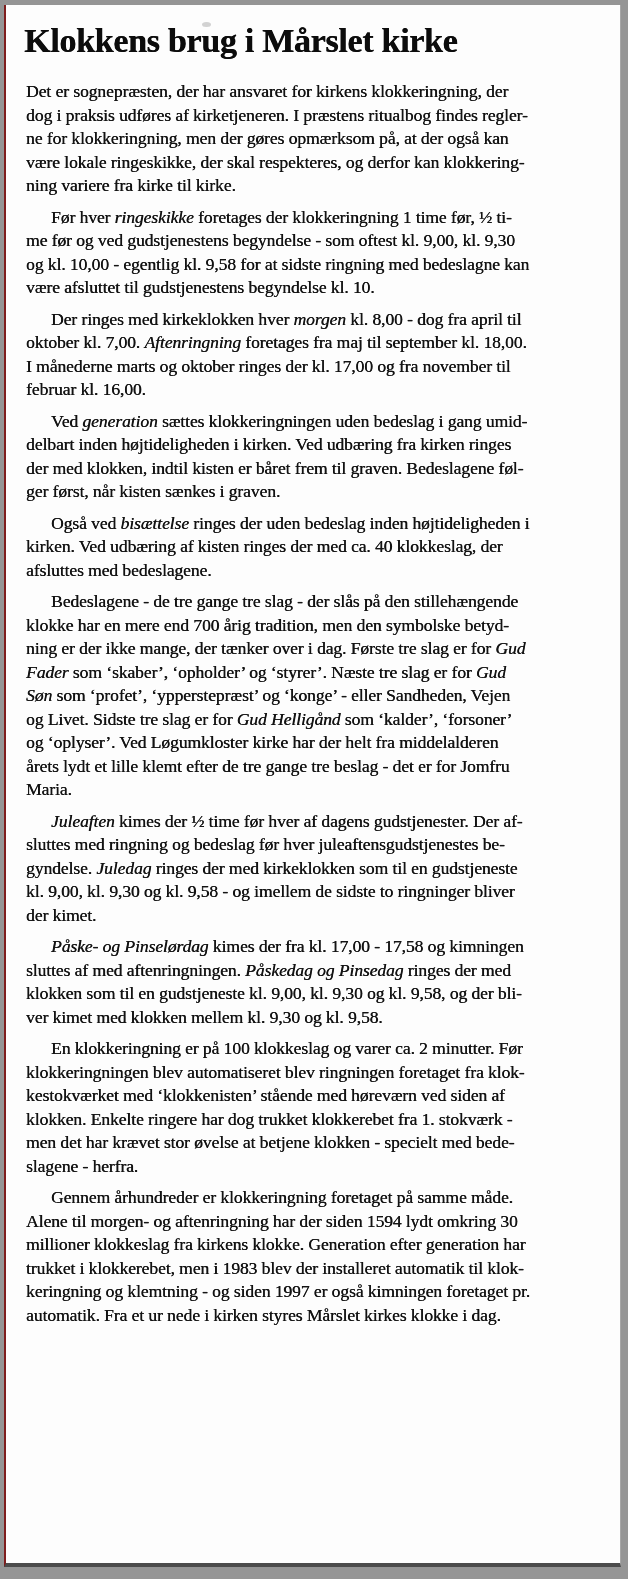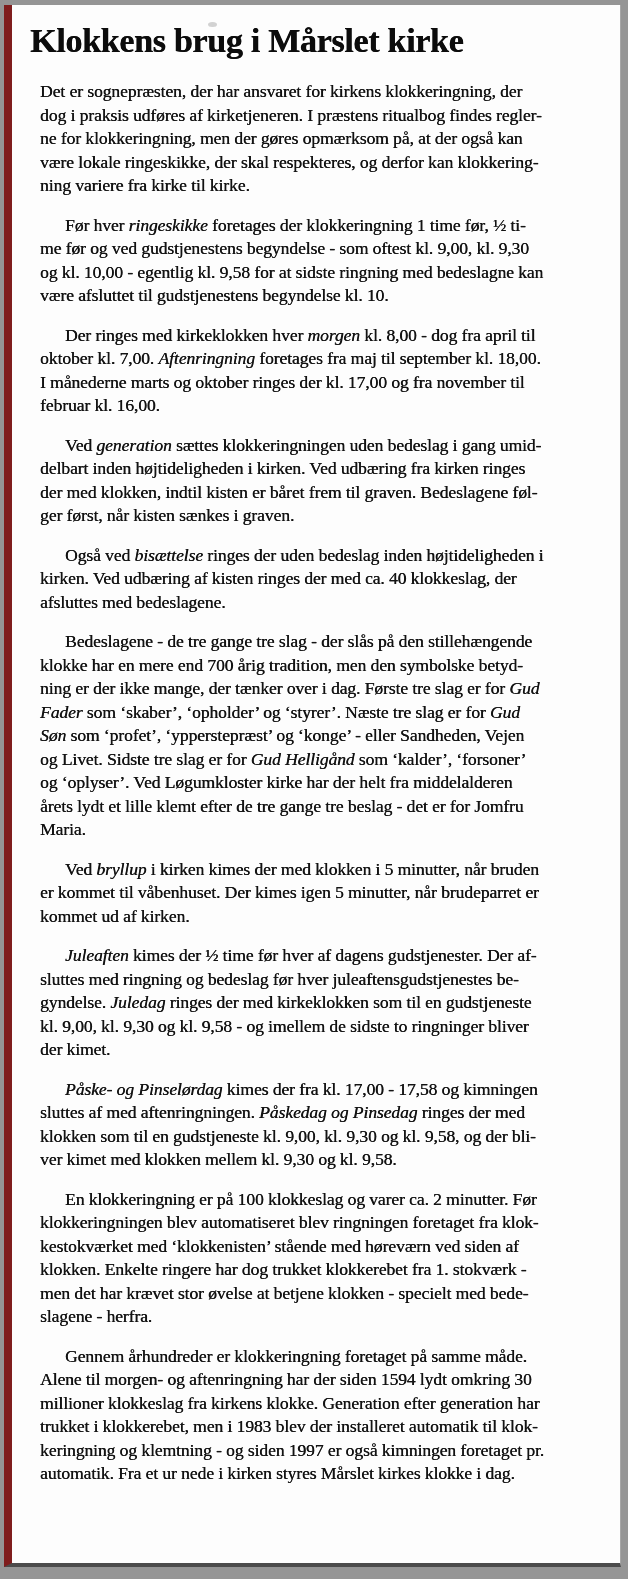--- a/index.html
+++ b/index.html
@@ -16,21 +16,21 @@
   .frame{
     position:relative;
     width:628px;height:1579px;
     background:var(--frame);
     overflow:hidden;
   }
   .page{
     position:absolute;
     left:4px;top:5px;right:7px;bottom:12px;
     background:var(--page);
-    border-left:8px solid #7f1d1d;
+    border-left:2px solid #7f1d1d;
     border-bottom:4px solid #4b4b4b;
     border-right:1px solid #a6a6a6;
     padding:0 16px 0 12px;
     box-sizing:border-box;
     overflow:hidden;
     color:var(--ink);
   }
   h1.doc-title{
     font-size:34px;
     line-height:1.1;
@@ -41,21 +41,21 @@
     text-shadow:0.4px 0 0 currentColor;
   }
   .body-text{
     margin-top:21px;
     font-size:17.6px;
     line-height:23.5px;
     letter-spacing:-0.1px;
     text-shadow:0.3px 0 0 currentColor;
   }
   .para{
-    margin:16px;
+    margin:8px;
     white-space:pre;
     font-family:Liberation Serif, serif;
   }
   .para.indent{text-indent:25px;}
   .para.gap{margin-top:23px;}
   .it{font-style:italic;}
   .smudge{
     position:absolute;
     left:196px;top:17px;
     width:9px;height:5px;
@@ -93,23 +93,20 @@
 afsluttes med bedeslagene.</span></p>
         <p class="para indent"><span>Bedeslagene - de tre gange tre slag - der slås på den stillehængende
 klokke har en mere end 700 årig tradition, men den symbolske betyd-
 ning er der ikke mange, der tænker over i dag. Første tre slag er for </span><span class="it">Gud
 Fader</span><span> som ‘skaber’, ‘opholder’ og ‘styrer’. Næste tre slag er for </span><span class="it">Gud
 Søn</span><span> som ‘profet’, ‘ypperstepræst’ og ‘konge’ - eller Sandheden, Vejen
 og Livet. Sidste tre slag er for </span><span class="it">Gud Helligånd</span><span> som ‘kalder’, ‘forsoner’
 og ‘oplyser’. Ved Løgumkloster kirke har der helt fra middelalderen
 årets lydt et lille klemt efter de tre gange tre beslag - det er for Jomfru
 Maria.</span></p>
-        <p class="para indent"><span>Ved </span><span class="it">bryllup</span><span> i kirken kimes der med klokken i 5 minutter, når bruden
-er kommet til våbenhuset. Der kimes igen 5 minutter, når brudeparret er
-kommet ud af kirken.</span></p>
         <p class="para indent"><span class="it">Juleaften</span><span> kimes der ½ time før hver af dagens gudstjenester. Der af-
 sluttes med ringning og bedeslag før hver juleaftensgudstjenestes be-
 gyndelse. </span><span class="it">Juledag</span><span> ringes der med kirkeklokken som til en gudstjeneste
 kl. 9,00, kl. 9,30 og kl. 9,58 - og imellem de sidste to ringninger bliver
 der kimet.</span></p>
         <p class="para indent"><span class="it">Påske- og Pinselørdag</span><span> kimes der fra kl. 17,00 - 17,58 og kimningen
 sluttes af med aftenringningen. </span><span class="it">Påskedag og Pinsedag</span><span> ringes der med
 klokken som til en gudstjeneste kl. 9,00, kl. 9,30 og kl. 9,58, og der bli-
 ver kimet med klokken mellem kl. 9,30 og kl. 9,58.</span></p>
         <p class="para indent"><span>En klokkeringning er på 100 klokkeslag og varer ca. 2 minutter. Før

